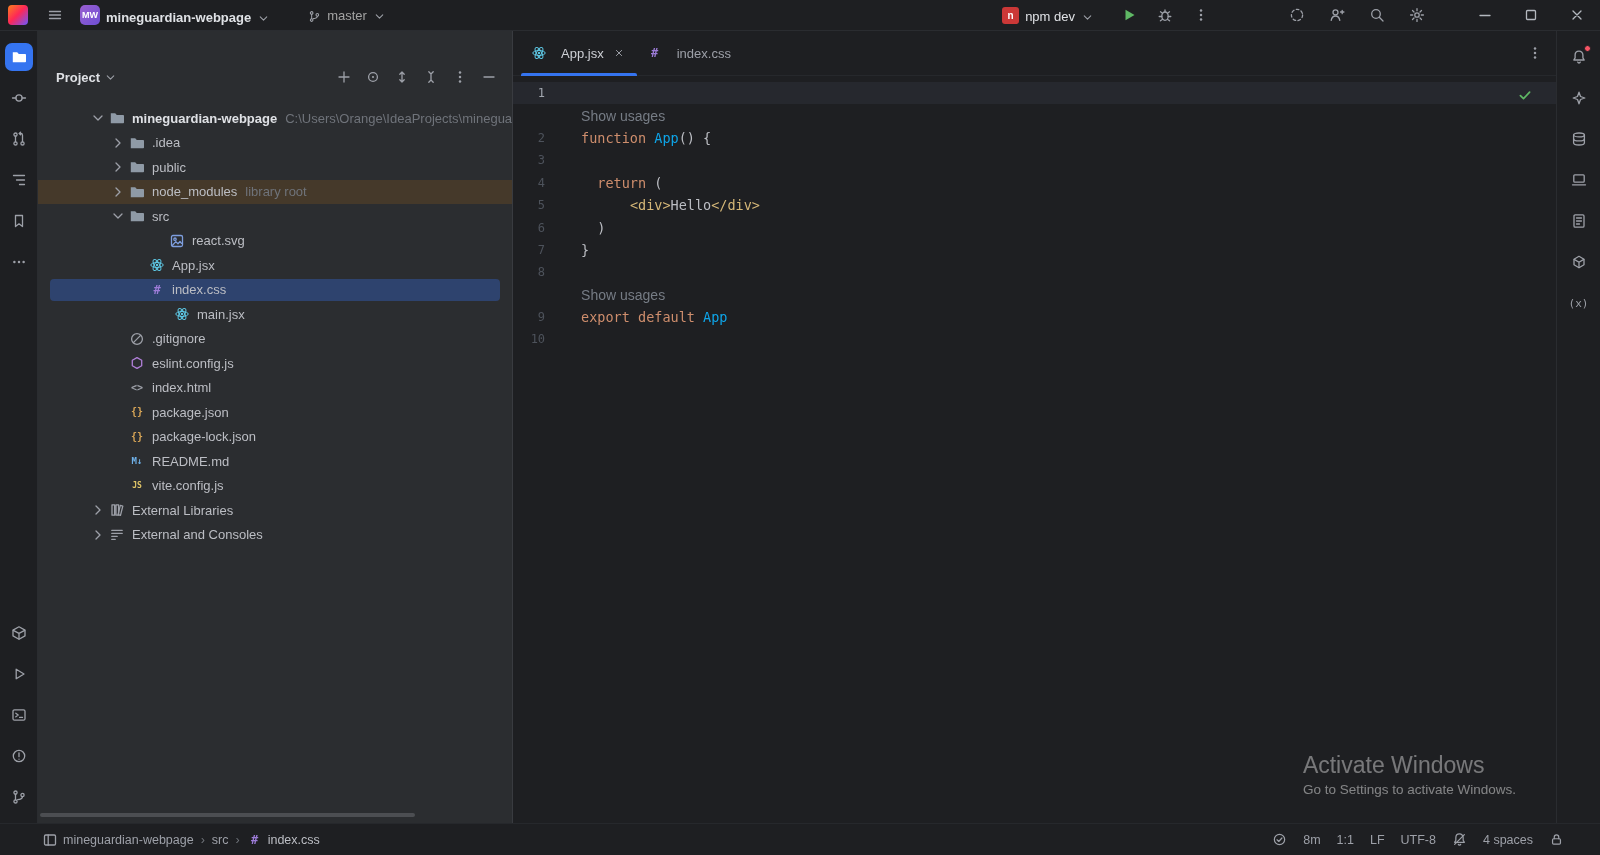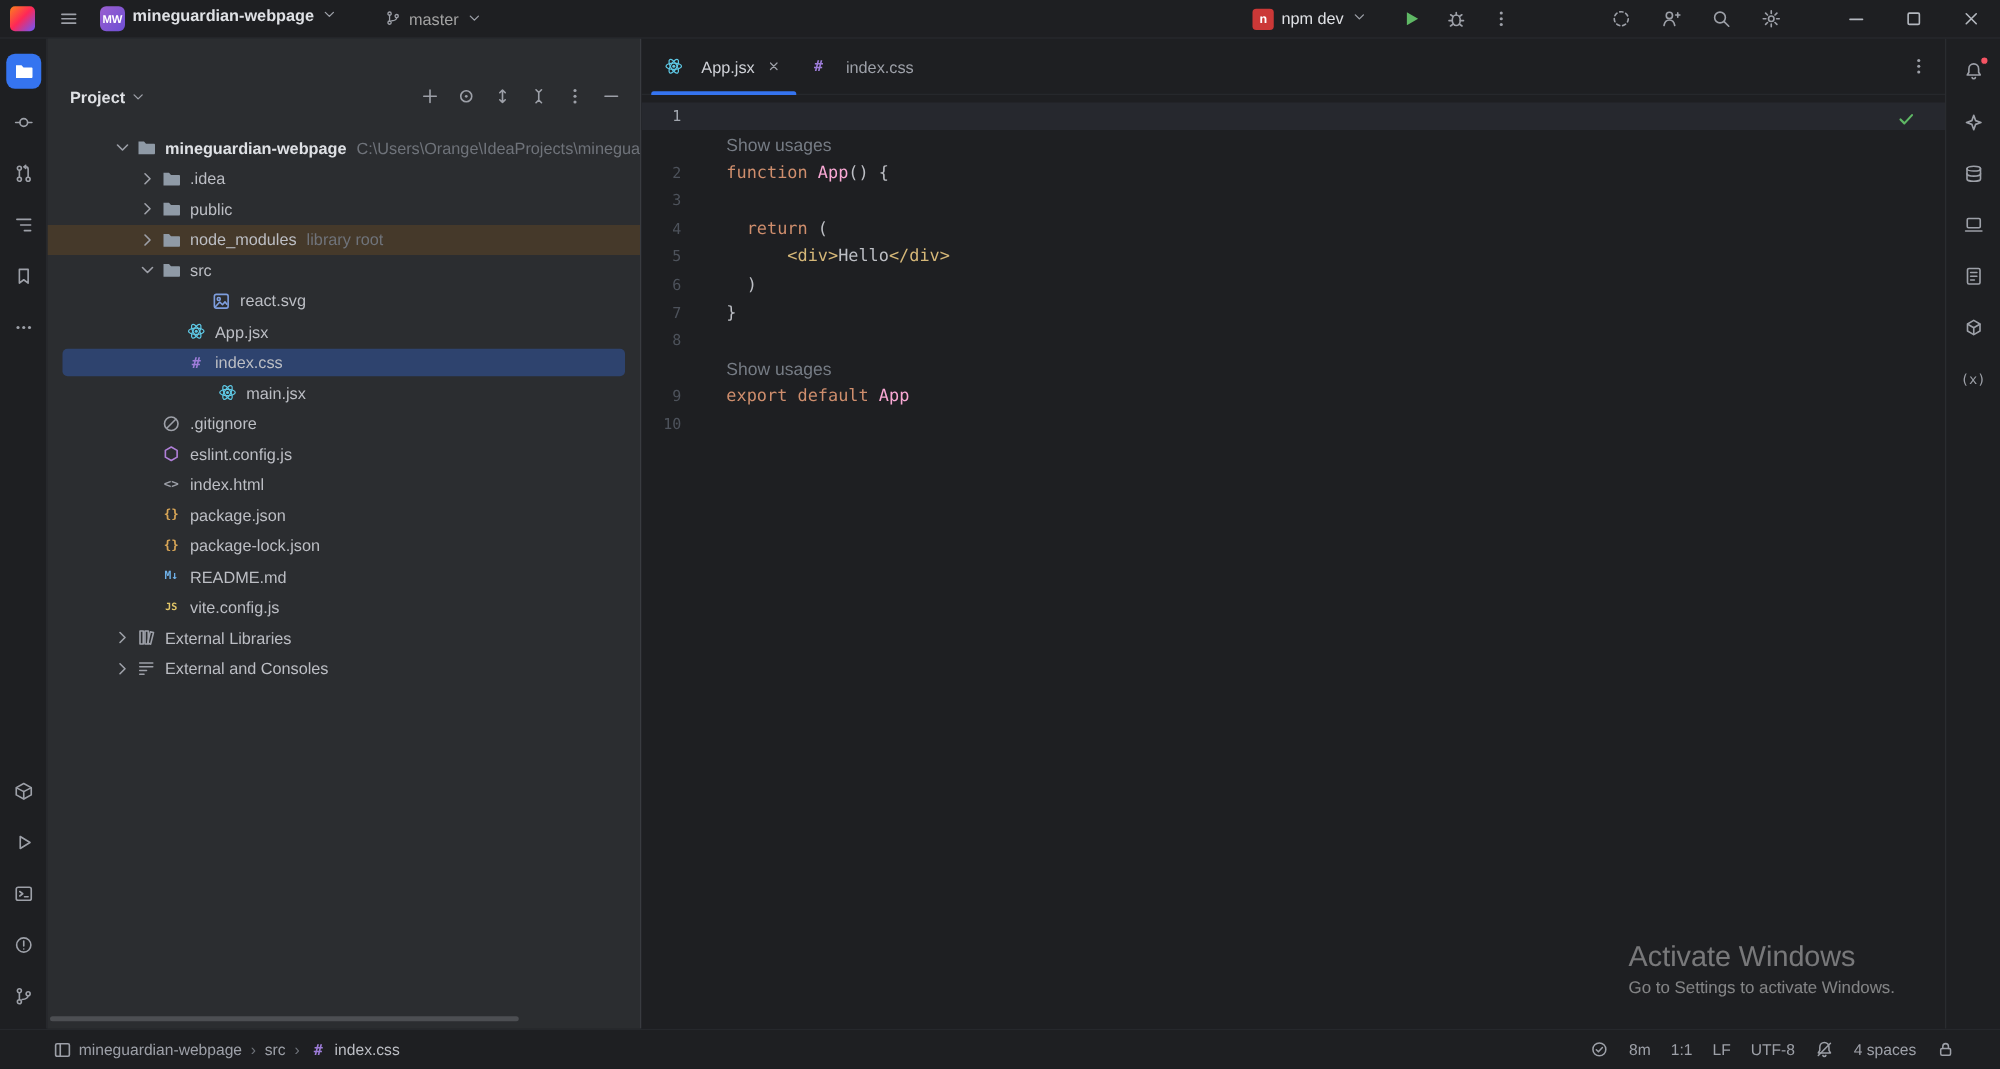--- a/index.html
+++ b/index.html
@@ -8,21 +8,21 @@
   .app { width:1600px; height:855px; display:flex; flex-direction:column; }
 
   
   .titlebar { flex:0 0 30px; display:flex; align-items:center; background:#1e1f22;
               border-bottom:1px solid #2a2c30; padding-left:6px; }
   .tb-left { display:flex; align-items:center; gap:4px; }
   .app-logo { width:20px; height:20px; border-radius:4px; margin:0 8px 0 2px;
               background:linear-gradient(135deg,#fc801d 0%,#fe2857 48%,#6b57ff 100%); }
   .tb-btn { width:30px; height:26px; border-radius:4px; display:flex; align-items:center;
             justify-content:center; color:#9da0a8; }
-  .widget { display:flex; align-items:flex-start; gap:6px; padding:3px 6px; border-radius:4px; font-size:13px; }
+  .widget { display:flex; align-items:flex-end; gap:6px; padding:3px 6px; border-radius:4px; font-size:13px; }
   .mw-badge { width:20px; height:20px; border-radius:5px; color:#fff; font-size:9px; font-weight:bold;
               display:flex; align-items:center; justify-content:center;
               background:linear-gradient(135deg,#9a5fd0,#6e4fd4); }
   .proj-name { font-weight:600; color:#dfe1e5; }
   .branch-widget { margin-left:22px; color:#a3a3a3; }
   .chev { display:inline-flex; width:13px; height:13px; color:#9da0a8; }
   .chev svg { width:13px; height:13px; }
 
   .tb-right { margin-left:auto; display:flex; align-items:center; gap:6px; }
   .run-widget { color:#dfe1e5; margin-right:8px; }
@@ -87,21 +87,21 @@
   .tab-actions { margin-left:auto; display:flex; }
 
   .editor { flex:1; position:relative; padding-top:6px; overflow:hidden;
             font-family:"DejaVu Sans Mono",monospace; font-size:13.5px; }
   .code-row { height:22.4px; display:flex; align-items:center; }
   .code-row.current { background:#26282e; }
   .gutter { flex:0 0 68px; text-align:right; padding-right:36px; color:#4d525b;
             font-size:12px; font-family:"DejaVu Sans Mono",monospace; }
   .code-row.current .gutter { color:#a1a6ae; }
   .code-text { white-space:pre; }
-  .seg-kw { color:#cf8e6d; } .seg-fn { color:#f9a8d4; } .seg-tag { color:#d5b778; } .seg-pl { color:#bcbec4; }
+  .seg-kw { color:#cf8e6d; } .seg-fn { color:#0ea5e9; } .seg-tag { color:#d5b778; } .seg-pl { color:#bcbec4; }
   .inlay { font-family:"Liberation Sans",sans-serif; font-size:14px; color:#767c85; }
   .inspection { position:absolute; top:8px; right:20px; width:22px; height:22px; color:#5fb865;
                 display:flex; align-items:center; justify-content:center; }
   .watermark { position:absolute; right:40px; bottom:26px; pointer-events:none;
                font-family:"Liberation Sans",sans-serif; }
   .watermark .l1 { font-size:23px; color:rgba(255,255,255,.40); }
   .watermark .l2 { font-size:13.5px; color:rgba(255,255,255,.45); margin-top:3px; }
 
   
   .statusbar { flex:0 0 32px; display:flex; align-items:center; padding:0 14px 0 42px;

